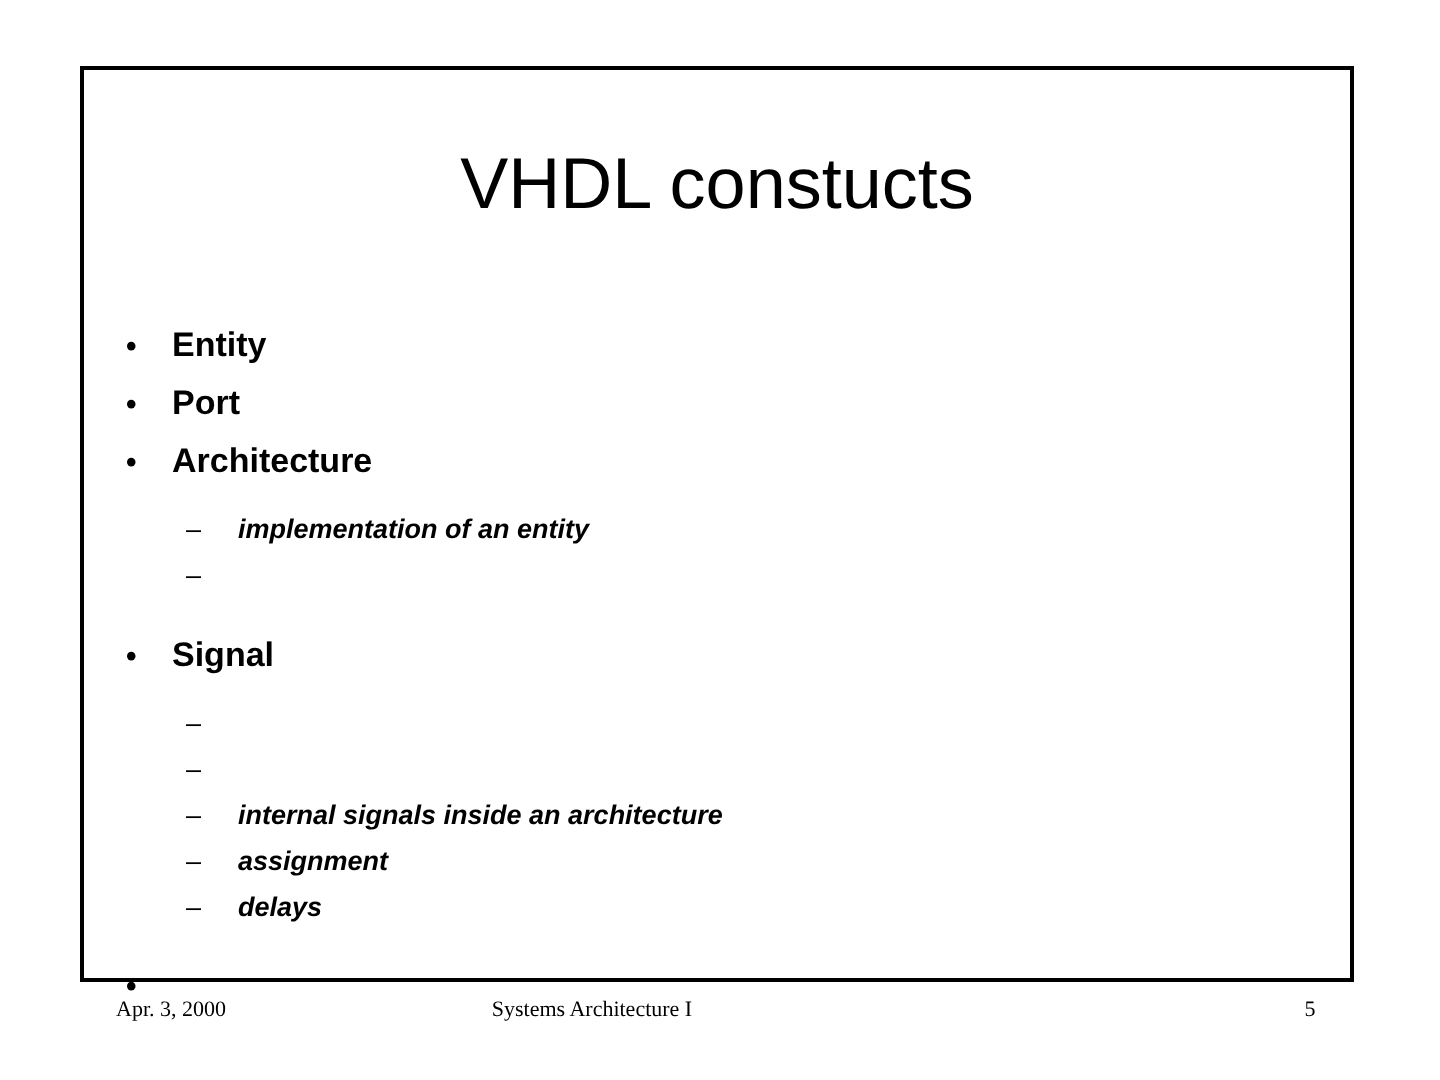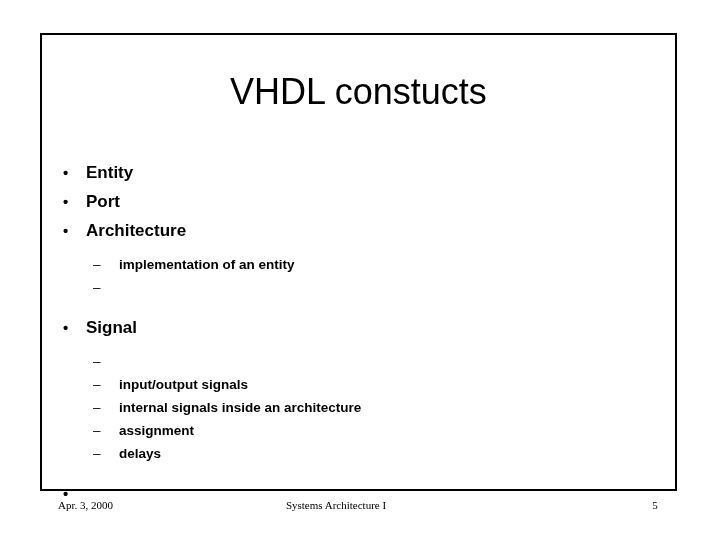--- a/index.html
+++ b/index.html
@@ -94,20 +94,21 @@
   }
   .bullet-l2 .marker {
     width: 26px;
     flex: 0 0 26px;
     font-size: 13.5px;
     font-weight: normal;
     text-align: left;
   }
   .bullet-l2 .label {
     white-space: nowrap;
+    font-style: italic;
   }
 
   .gap-sm { height: 8px; }
   .gap-md { height: 14px; }
 
   
   #slide-footer {
     position: absolute;
     left: 0;
     top: 496px;
@@ -123,21 +124,20 @@
     top: 0;
     white-space: nowrap;
   }
   #footer-center {
     position: absolute;
     left: 0;
     top: 0;
     width: 592px;
     text-align: center;
     white-space: nowrap;
-    margin-left: 40px;
   }
   #footer-page {
     position: absolute;
     left: 630px;
     top: 0;
     width: 50px;
     text-align: center;
     white-space: nowrap;
   }
 </style>
@@ -176,21 +176,20 @@
       <div class="bullet-l1">
         <span class="marker">•</span>
         <span class="label">Signal</span>
       </div>
       <div class="gap-sm"></div>
       <div class="bullet-l2">
         <span class="marker">–</span>
       </div>
       <div class="bullet-l2">
         <span class="marker">–</span>
-        <span class="label">input/output signals</span>
       </div>
       <div class="bullet-l2">
         <span class="marker">–</span>
         <span class="label">internal signals inside an architecture</span>
       </div>
       <div class="bullet-l2">
         <span class="marker">–</span>
         <span class="label">assignment</span>
       </div>
       <div class="bullet-l2">

